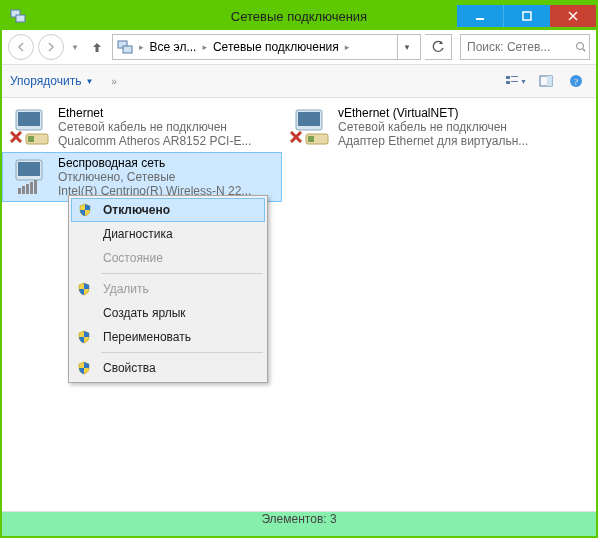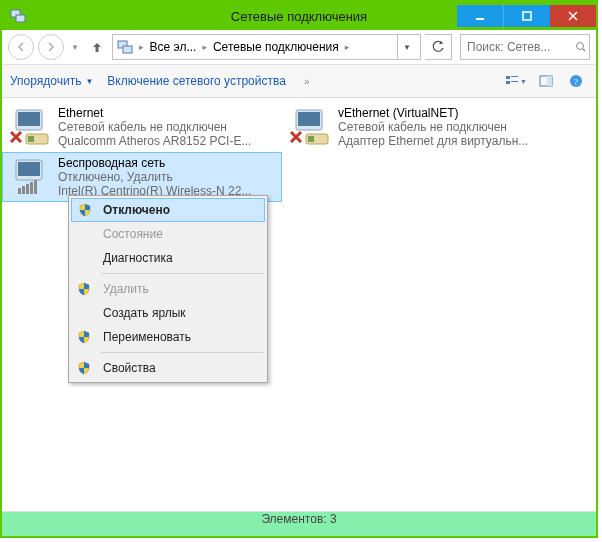--- a/index.html
+++ b/index.html
@@ -356,23 +356,20 @@
           <circle cx="5" cy="5" r="3.5" fill="none" stroke="#888"></circle>
           <line x1="8" y1="8" x2="11" y2="11" stroke="#888" stroke-width="1.5"></line>
         </svg>
     </div>
   </div>
 
   <div class="cmdbar">
     <div class="cmd-link">
       <span>Упорядочить</span>
       <span class="dd">▼</span>
-    </div>
-    <div class="cmd-link">
-      <span>Включение сетевого устройства</span>
     </div>
     <div class="cmd-chev">»</div>
     <div class="cmd-right">
       <div class="ribtn">
         <svg width="14" height="14">
             <rect x="1" y="2" width="4" height="3" fill="#5a7aa8"></rect>
             <rect x="6" y="2" width="7" height="1" fill="#5a7aa8"></rect>
             <rect x="1" y="7" width="4" height="3" fill="#5a7aa8"></rect>
             <rect x="6" y="7" width="7" height="1" fill="#5a7aa8"></rect>
           </svg>
@@ -436,42 +433,42 @@
       <g fill="#8a8a8a">
         <rect x="10" y="32" width="3" height="6"></rect>
                 <rect x="14" y="30" width="3" height="8"></rect>
         <rect x="18" y="28" width="3" height="10"></rect>
                 <rect x="22" y="26" width="3" height="12"></rect>
         <rect x="26" y="24" width="3" height="14"></rect>
       </g>
     </svg></div>
     <div class="texts">
       <div class="name">Беспроводная сеть</div>
-      <div class="line2">Отключено, Удалить</div>
+      <div class="line2">Отключено, Сетевые</div>
       <div class="line3">Intel(R) Centrino(R) Wireless-N 22...</div>
     </div>
         </div>
       </div>
 
     <div class="ctxmenu" id="ctxmenu">
         <div class="ctx-item hover">
           <span class="ci">
             <svg class="shield" viewBox="0 0 14 14">
     <path d="M7 1 L12 3 V7 C12 10 9.5 12.5 7 13 C4.5 12.5 2 10 2 7 V3 Z" fill="#f0d24a" stroke="#b98e00" stroke-width="0.5"></path>
     <path d="M7 1 L12 3 V7 L7 7 Z" fill="#2f79c4"></path>
     <path d="M7 7 L7 13 C4.5 12.5 2 10 2 7 Z" fill="#2f79c4"></path>
   </svg>
           </span>
           <span>Отключено</span>
         </div>
+        <div class="ctx-item">
+          <span>Диагностика</span>
+        </div>
         <div class="ctx-item disabled">
           <span>Состояние</span>
-        </div>
-        <div class="ctx-item">
-          <span>Диагностика</span>
         </div>
         <div class="ctx-sep"></div>
         <div class="ctx-item disabled">
           <span class="ci">
             <svg class="shield" viewBox="0 0 14 14">
     <path d="M7 1 L12 3 V7 C12 10 9.5 12.5 7 13 C4.5 12.5 2 10 2 7 V3 Z" fill="#f0d24a" stroke="#b98e00" stroke-width="0.5"></path>
     <path d="M7 1 L12 3 V7 L7 7 Z" fill="#2f79c4"></path>
     <path d="M7 7 L7 13 C4.5 12.5 2 10 2 7 Z" fill="#2f79c4"></path>
   </svg>
           </span>

